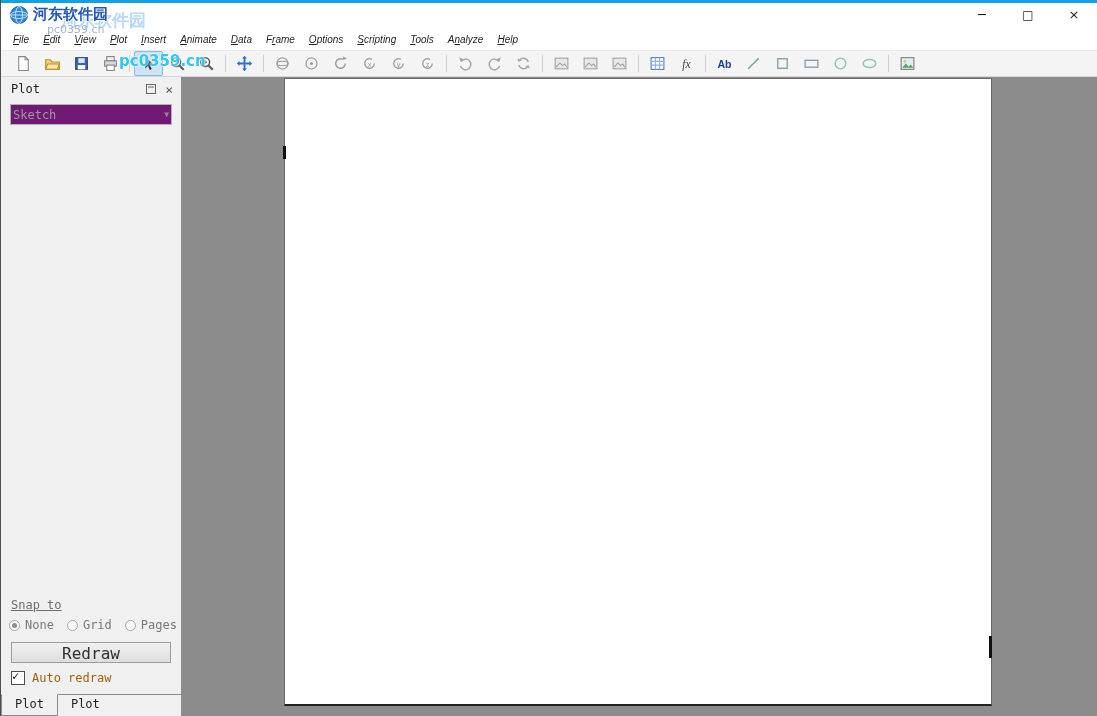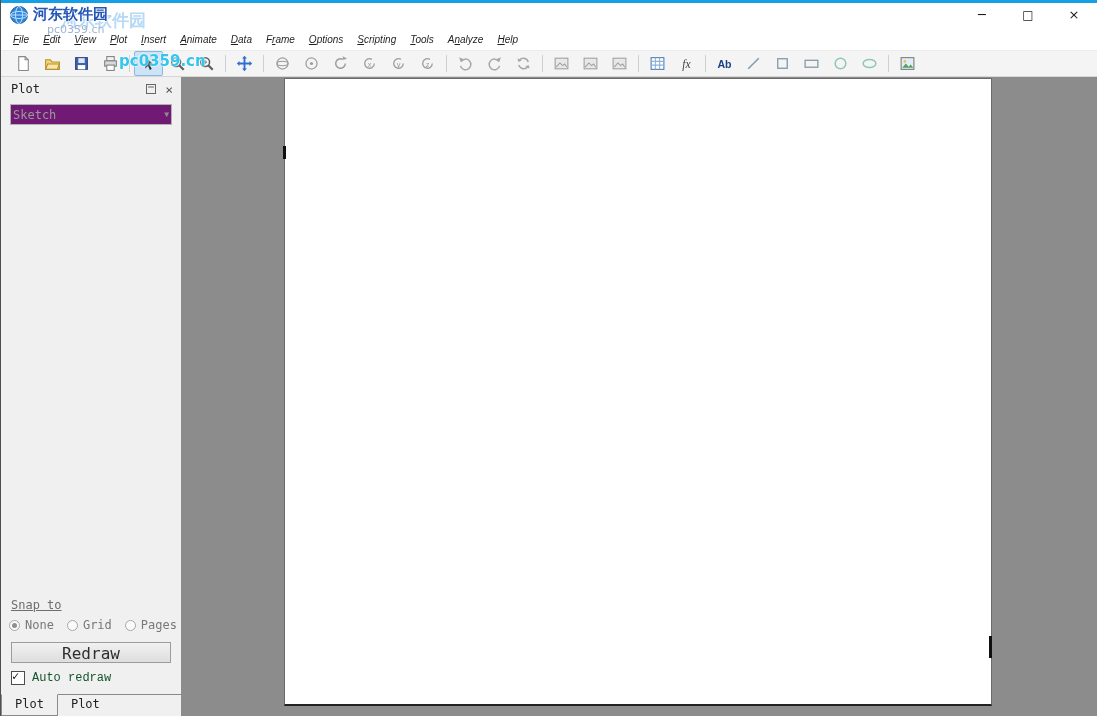--- a/index.html
+++ b/index.html
@@ -44,21 +44,21 @@
   .spacer{flex:1;}
   .snap-label{margin:0 0 6px 10px;color:#6e6e6e;text-decoration:underline;}
   .snap-row{display:flex;align-items:center;margin:0 0 10px 8px;}
   .snap-opt{display:flex;align-items:center;margin-right:13px;color:#787878;}
   .radio{width:11px;height:11px;border:1px solid #a6a6a6;border-radius:50%;background:#fbfbfb;
     position:relative;margin-right:5px;flex:none;box-sizing:border-box;}
   .radio.checked::after{content:"";position:absolute;left:2px;top:2px;right:2px;bottom:2px;
     border-radius:50%;background:#8e8e8e;}
   .redraw-btn{margin:0 10px 8px 10px;height:21px;background:linear-gradient(#f1f1f1,#dedede);
     border:1px solid #9c9c9c;font-family:inherit;font-size:16px;color:#2e2e2e;}
-  .autoredraw{display:flex;align-items:center;margin:0 10px 9px 10px;color:#14532d;font-family:Liberation Mono, monospace;}
+  .autoredraw{display:flex;align-items:center;margin:0 10px 9px 10px;color:#a16207;}
   .checkbox{width:12px;height:12px;border:1px solid #4d4d4d;background:#fff;position:relative;
     margin-right:7px;flex:none;}
   .checkbox.checked::after{content:"✓";position:absolute;left:0px;top:-3px;font-size:12px;color:#111;}
   .side-tabs{height:21px;border-top:1px solid #8a8a8a;display:flex;}
   .side-tab{padding:0 13px;line-height:19px;color:#1f1f1f;}
   .side-tab.active{margin-top:-1px;border:1px solid #8a8a8a;border-top:1px solid #f0f0f0;
     background:#f0f0f0;}
   
   .workspace{flex:1;background:#8c8c8c;position:relative;}
   .page{position:absolute;left:103px;top:1px;width:708px;height:628px;background:#ffffff;

